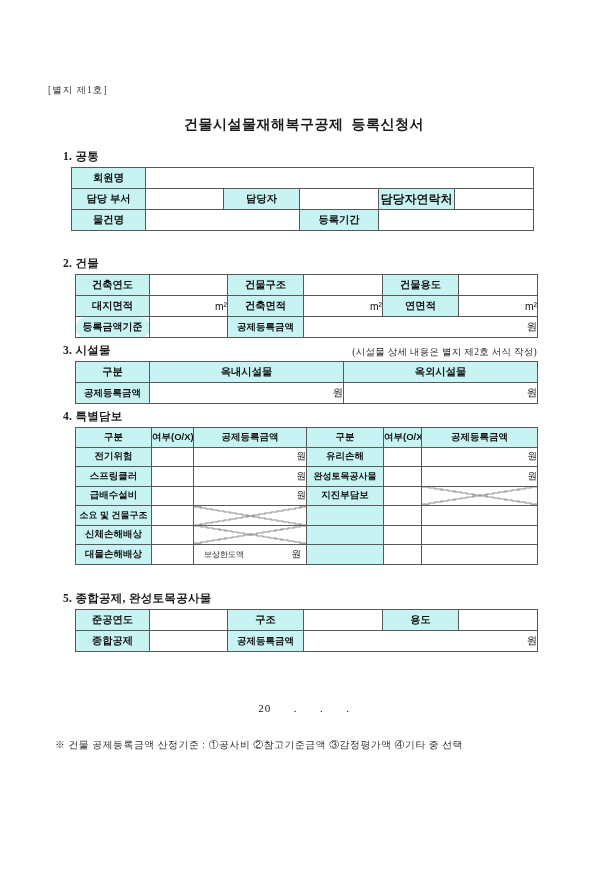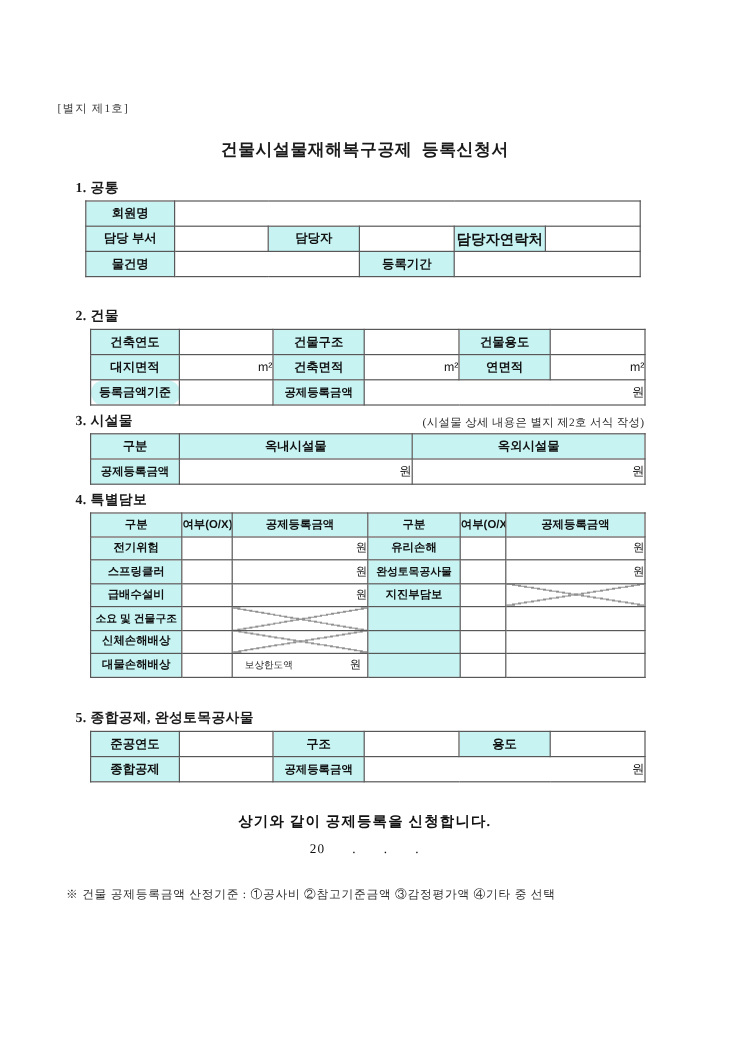--- a/index.html
+++ b/index.html
@@ -233,17 +233,16 @@
     </tr>
     <tr>
       <td class="hd">종합공제</td>
       <td class="in"></td>
       <td class="hd" style="font-size:9.5px;">공제등록금액</td>
       <td class="in unit" colspan="3">원</td>
     </tr>
   </tbody>
     </table>
 
-  <div class="abs statement">상기와 같이 공제등록을 신청합니다.</div>
   <div class="abs date-line">20      .      .      .</div>
   <div class="abs footnote">※ 건물 공제등록금액 산정기준 : ①공사비 ②참고기준금액 ③감정평가액 ④기타 중 선택</div>
 
 </div>
 
 </body></html>

